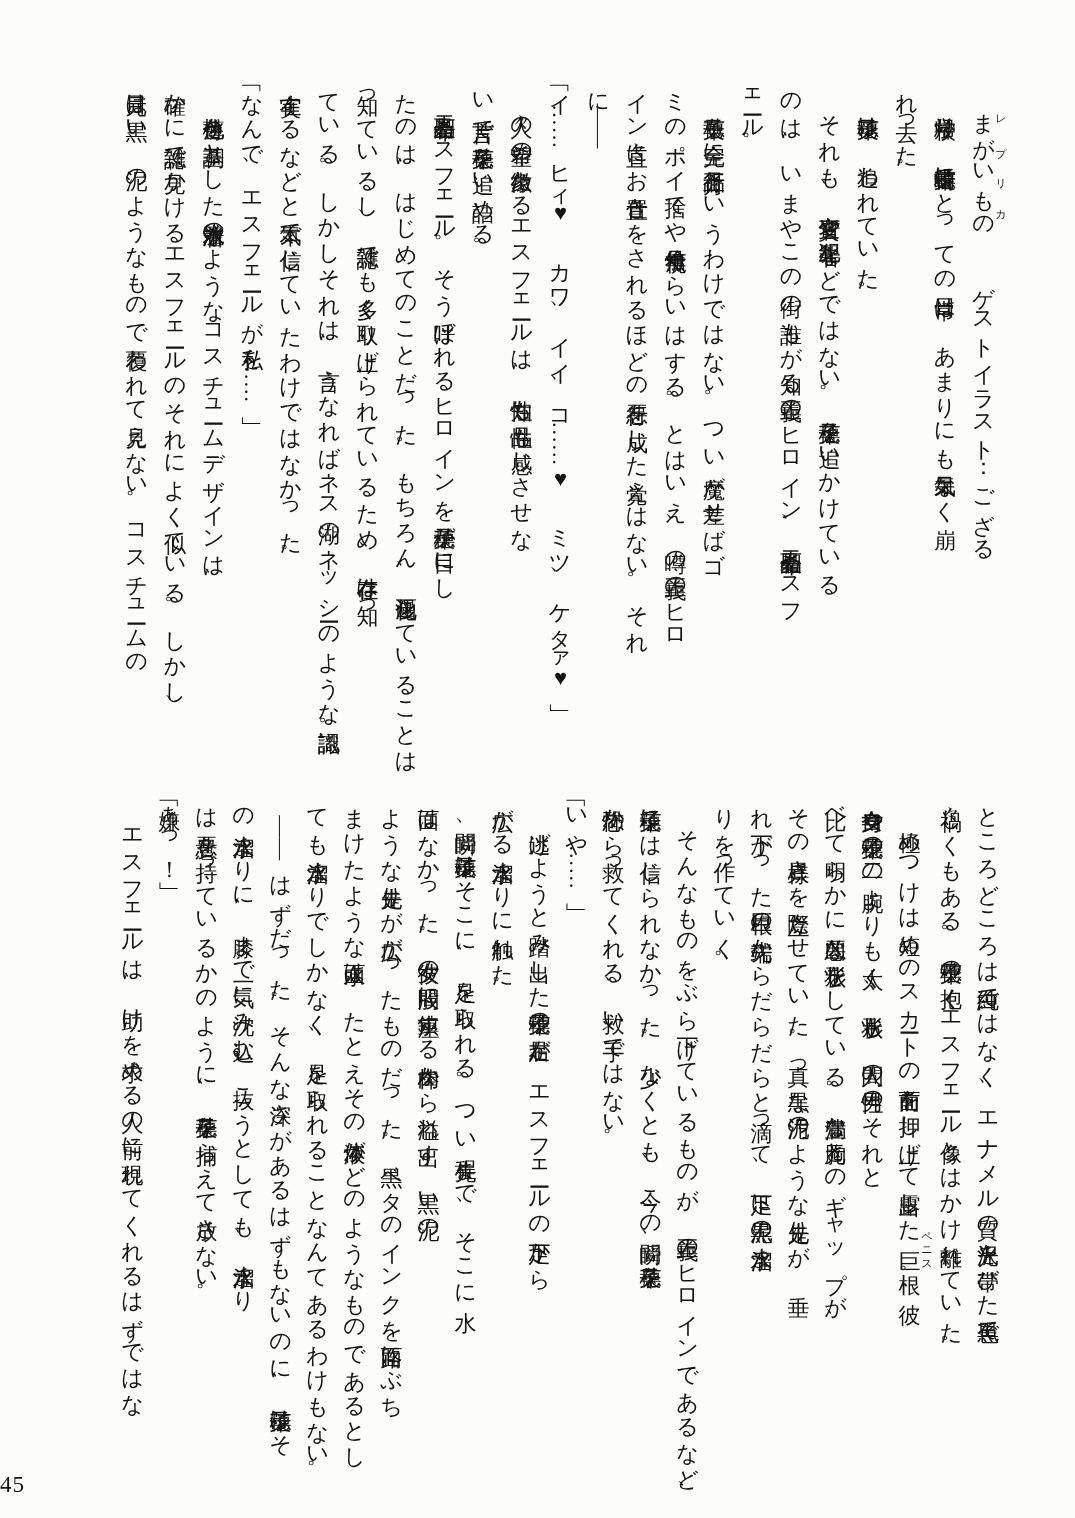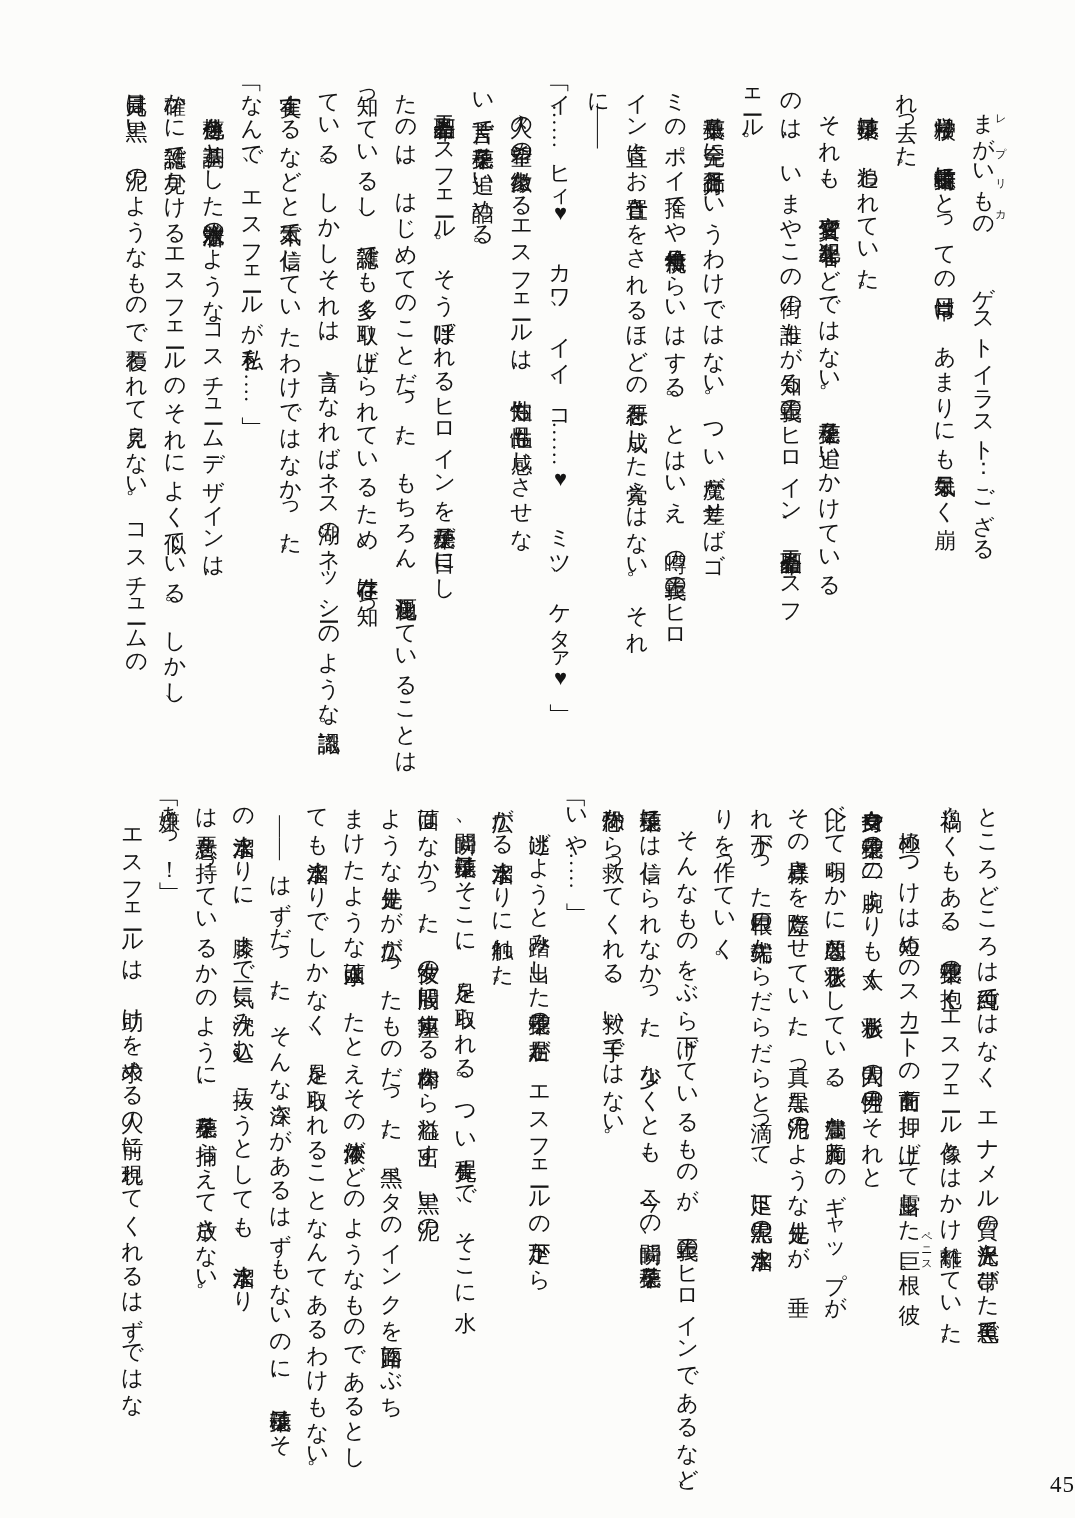--- a/index.html
+++ b/index.html
@@ -37,21 +37,21 @@
   rt {
     font-size: 11px;
     letter-spacing: 2px;
     line-height: 1;
   }
   .page-number {
     position: absolute;
     bottom: 20px;
     left: 0;
     width: 100%;
-    text-align: right;
+    text-align: left;
     font-size: 23px;
     letter-spacing: 1px;
   }
 </style>
 </head>
 <body>
 
 <div class="page">
 
   <div class="tblock top">

